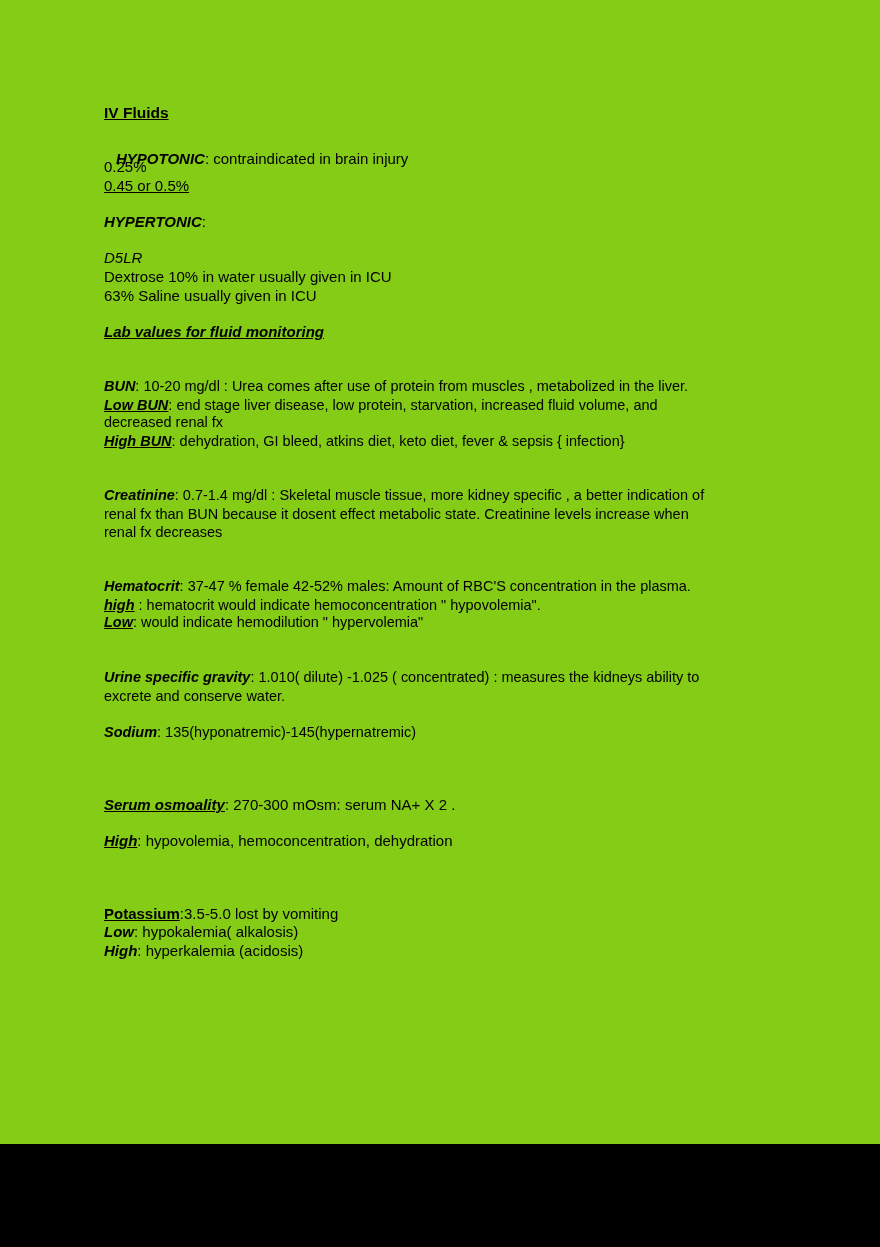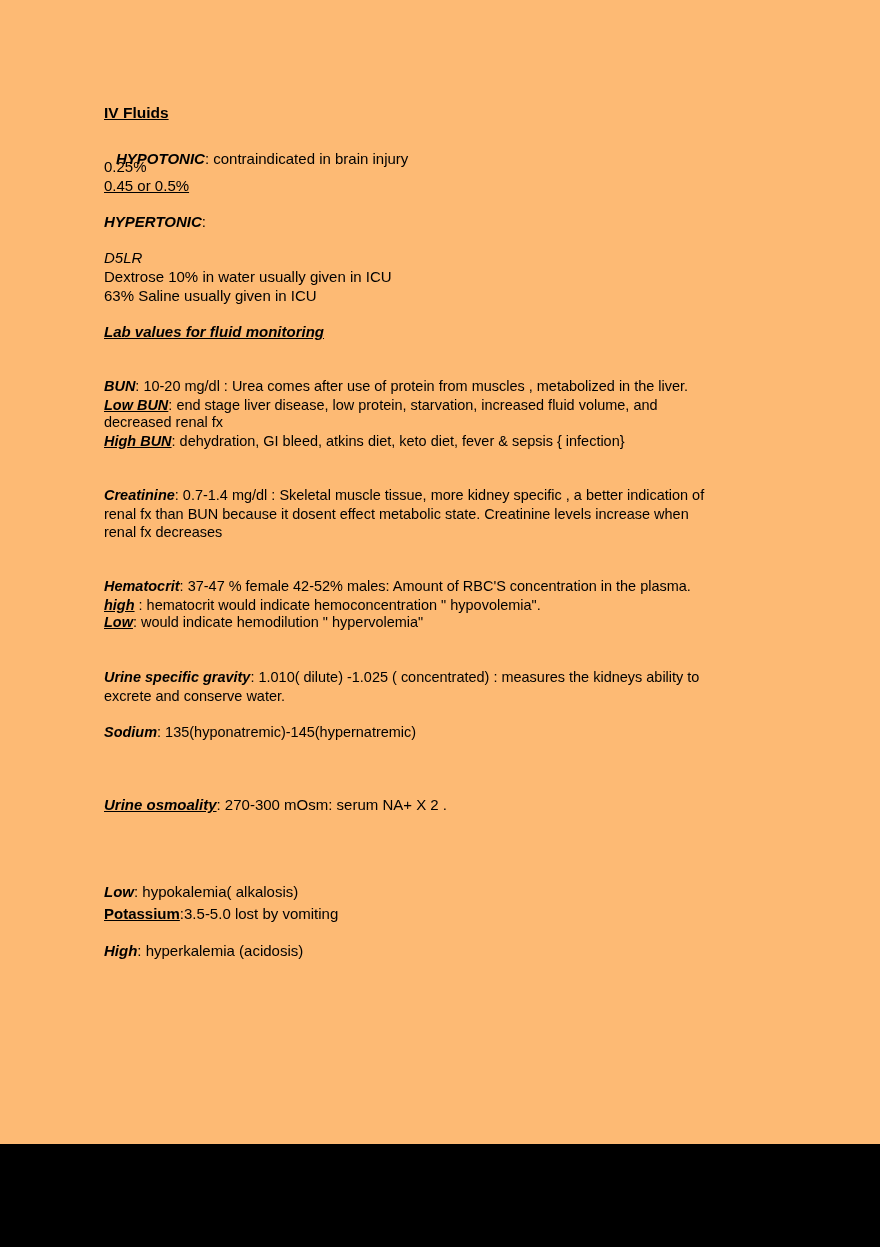--- a/index.html
+++ b/index.html
@@ -1,21 +1,21 @@
 <!DOCTYPE html>
 <html><head>
   <meta charset="utf-8">
   <style>
     html, body { margin: 0; padding: 0; }
     body {
       width: 880px; height: 1247px; position: relative; overflow: hidden;
       background: #ffffff; color: #000000;
       font-family: "Liberation Sans", sans-serif;
     }
-    .page { position: absolute; left: 0; top: 0; width: 880px; height: 1144px; background: #fdba74; }
+    .page { position: absolute; left: 0; top: 0; width: 880px; height: 1144px; background: #84cc16; }
     .footer-band { position: absolute; left: 0; top: 1144px; width: 880px; height: 103px; background: #000000; }
     .line {
       position: absolute; left: 104px; font-size: 15px; line-height: 18px;
       white-space: nowrap; transform-origin: left top;
     }
     .cond { transform: scaleX(0.965); }
     .bi { font-weight: bold; font-style: italic; }
     .b { font-weight: bold; }
     .u { text-decoration: underline; }
     .title { font-size: 15.5px; }
@@ -49,21 +49,22 @@
 
   <div class="line cond" style="top:577px;"><span class="bi">Hematocrit</span><span>: 37-47 % female 42-52% males: Amount of RBC'S concentration in the plasma.</span></div>
   <div class="line cond" style="top:596px;"><span class="bi u">high</span><span> : hematocrit would indicate hemoconcentration " hypovolemia".</span></div>
   <div class="line cond" style="top:613px;"><span class="bi u">Low</span><span>: would indicate hemodilution " hypervolemia"</span></div>
 
   <div class="line cond" style="top:668px;"><span class="bi">Urine specific gravity</span><span>: 1.010( dilute) -1.025 ( concentrated) : measures the kidneys ability to</span></div>
   <div class="line cond" style="top:687px;">excrete and conserve water.</div>
 
   <div class="line cond" style="top:723px;"><span class="bi">Sodium</span><span>: 135(hyponatremic)-145(hypernatremic)</span></div>
 
-  <div class="line" style="top:796px;"><span class="bi u">Urine osmoality</span><span>: 270-300 mOsm: serum NA+ X 2 .</span></div>
+  <div class="line" style="top:796px;"><span class="bi u">Serum osmoality</span><span>: 270-300 mOsm: serum NA+ X 2 .</span></div>
+  <div class="line" style="top:832px;"><span class="bi u">High</span><span>: hypovolemia, hemoconcentration, dehydration</span></div>
 
   <div class="line" style="top:905px;text-align:right;"><span class="b u">Potassium</span><span>:3.5-5.0 lost by vomiting</span></div>
-  <div class="line" style="top:883px;"><span class="bi">Low</span><span>: hypokalemia( alkalosis)</span></div>
+  <div class="line" style="top:923px;"><span class="bi">Low</span><span>: hypokalemia( alkalosis)</span></div>
   <div class="line" style="top:942px;"><span class="bi">High</span><span>: hyperkalemia (acidosis)</span></div>
 
 </div>
 
 <div class="footer-band"></div>
 
 </body></html>

